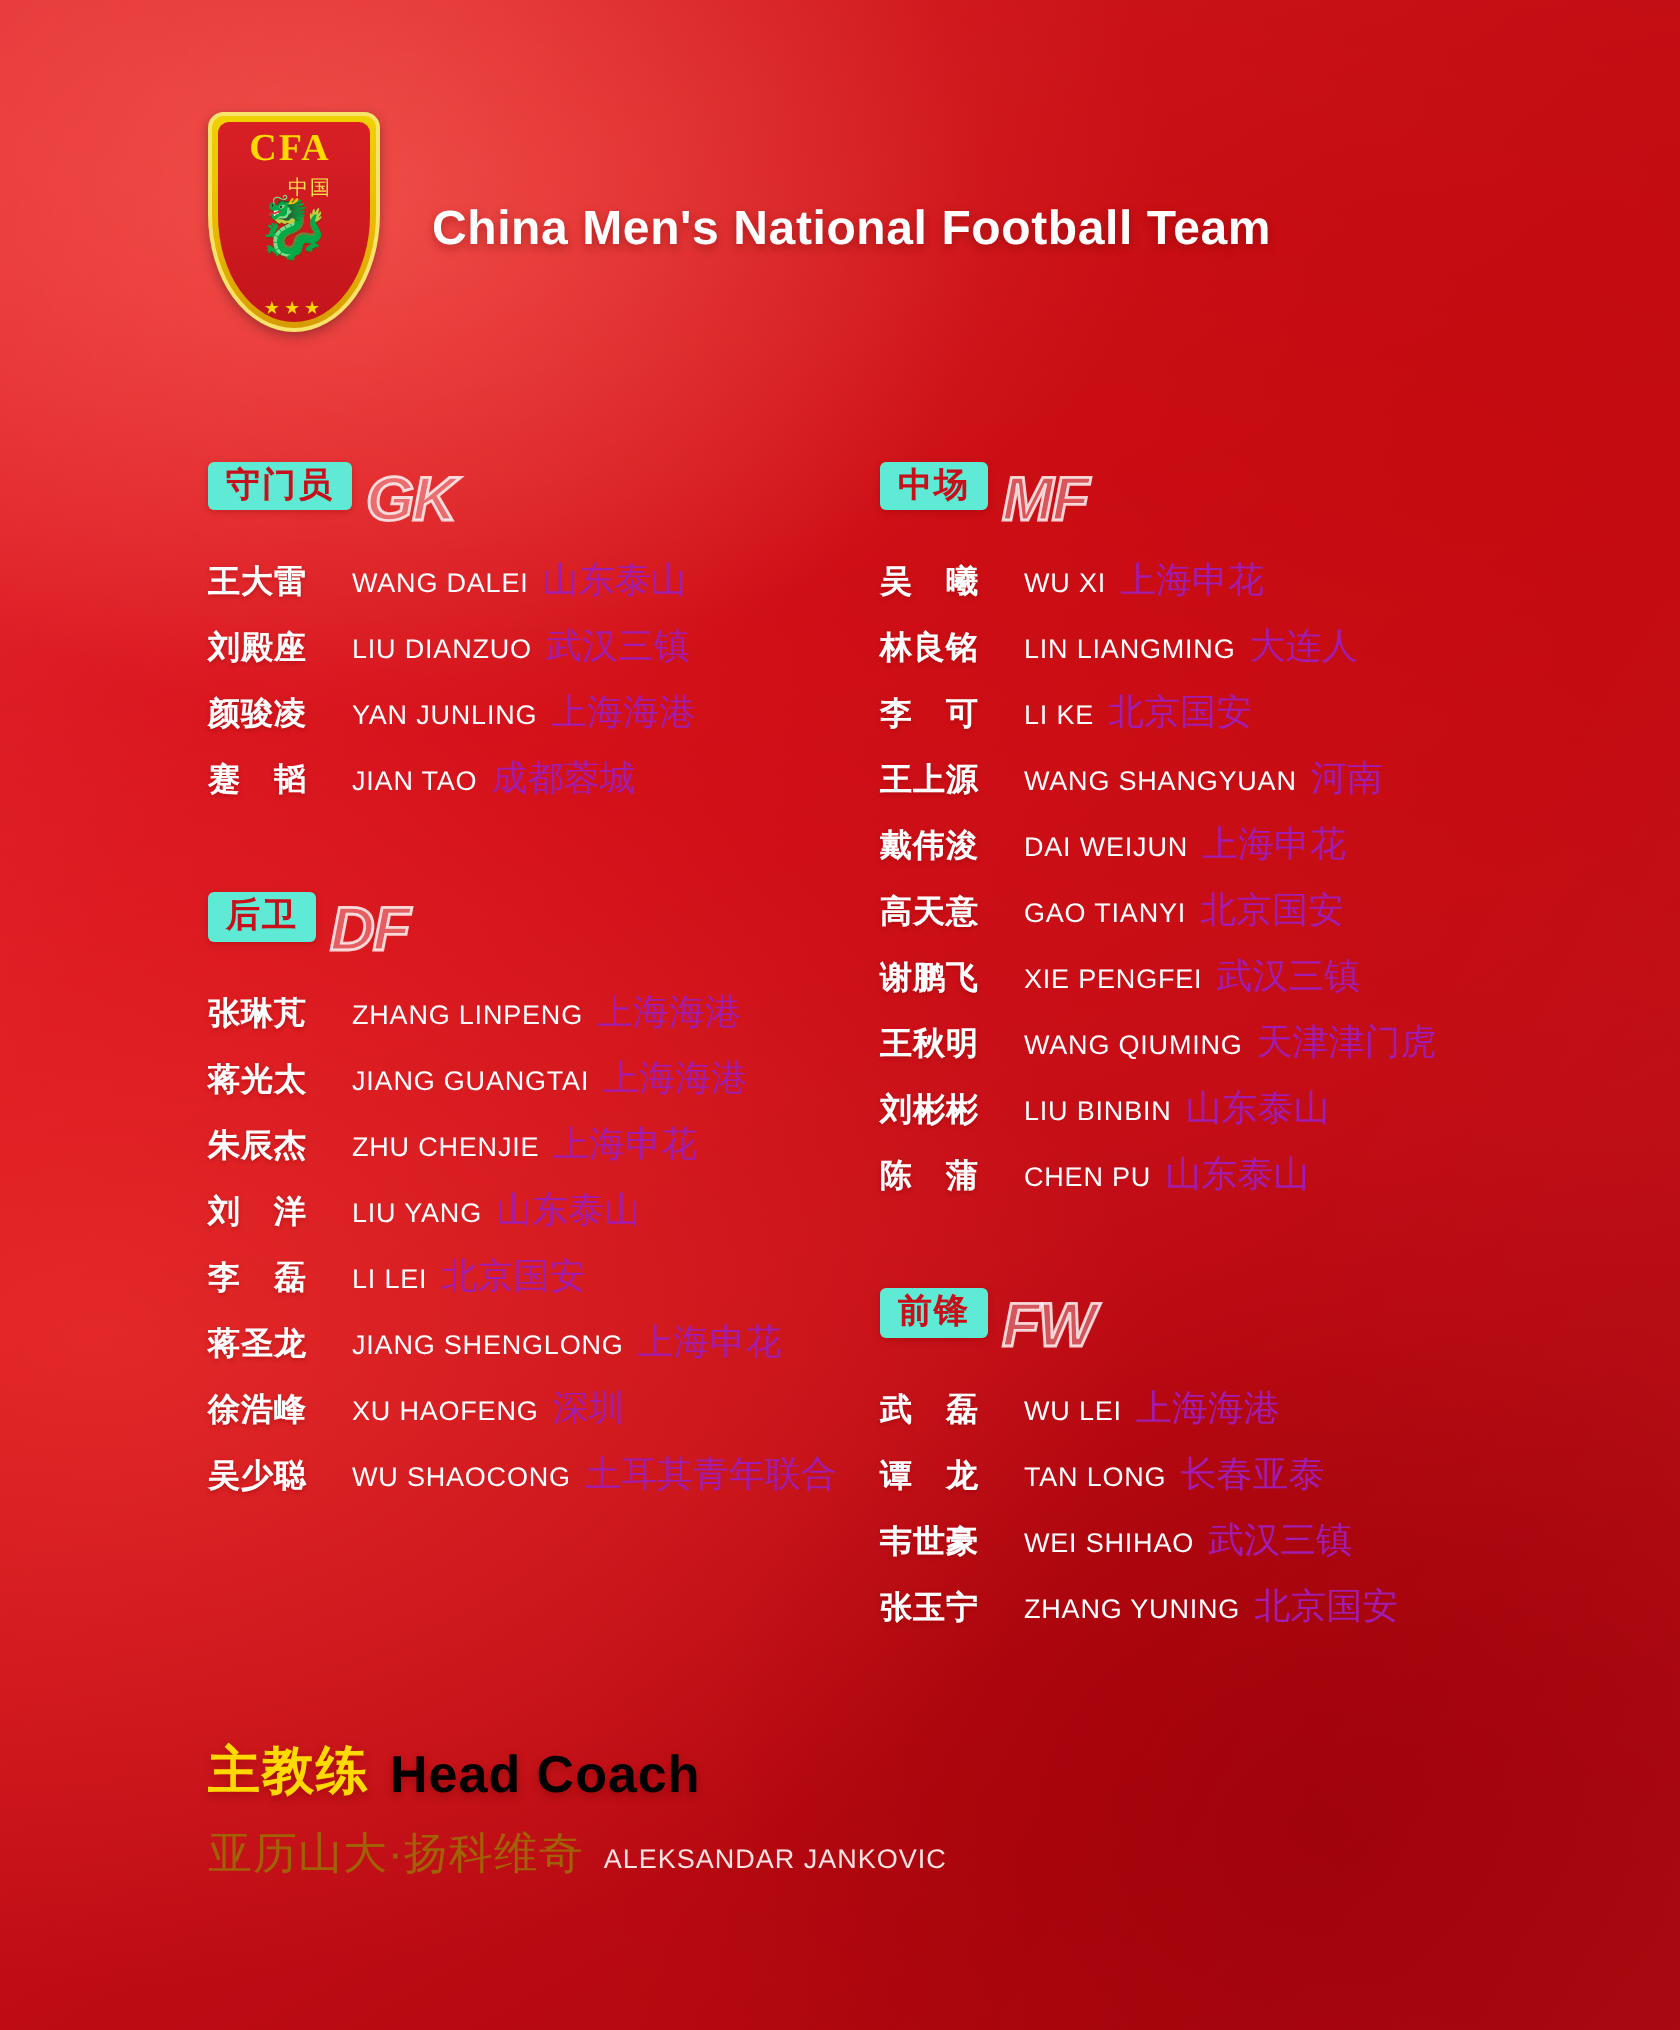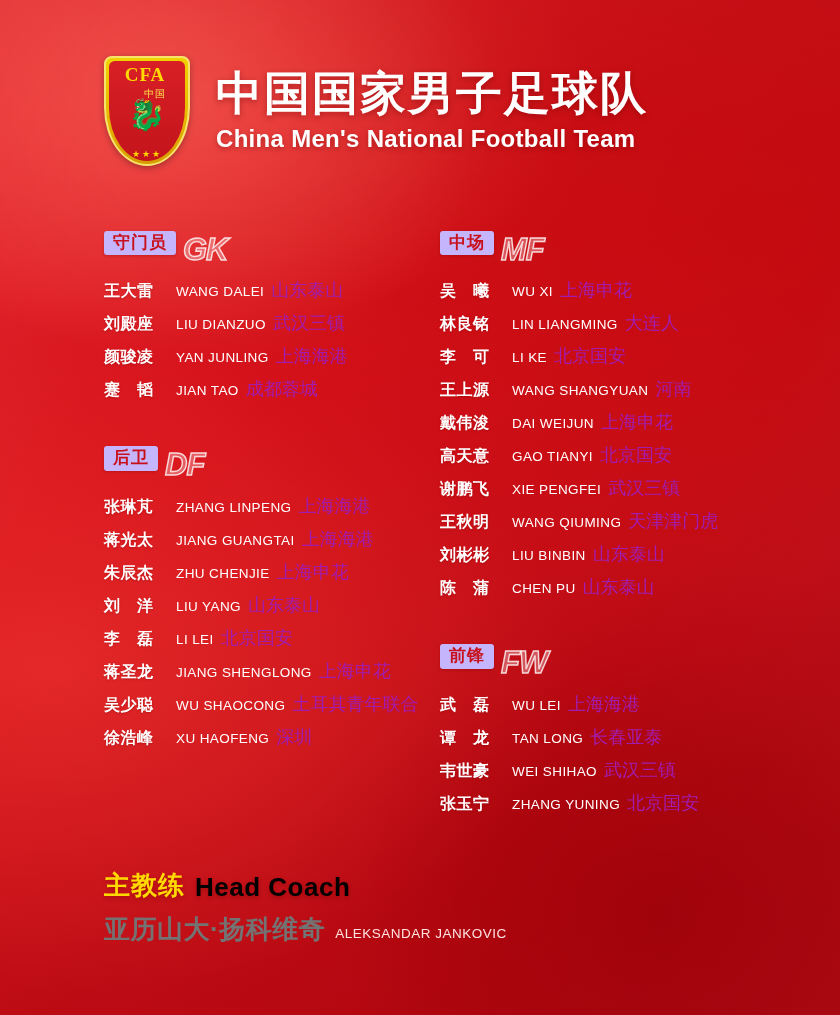--- a/index.html
+++ b/index.html
@@ -100,21 +100,21 @@
   .col-left  { width: 372px; padding-left: 104px; }
   .col-right { width: 400px; padding-left: 68px; }
 
   .group { margin-bottom: 36px; }
   .group:last-child { margin-bottom: 0; }
 
   .group-head {
     display: flex; align-items: center; gap: 0; margin-bottom: 14px;
   }
   .tag-cn {
-    background: #c4b5fd; color: #c8101a;
+    background: #5eead4; color: #c8101a;
     font-size: 17px; font-weight: 700;
     padding: 2px 9px 3px 9px;
     border-radius: 3px;
     letter-spacing: 1px;
     line-height: 1.15;
     box-shadow: 0 1px 3px rgba(120,0,0,0.3);
   }
   .tag-abbr {
     margin-left: 7px;
     font-size: 31px; font-weight: 700; font-style: italic;
@@ -161,21 +161,21 @@
   .coach-title .c-cn {
     color: #ffd900; font-size: 26px; font-weight: 700; letter-spacing: 1px;
     text-shadow: 0 2px 4px rgba(120,0,0,0.45);
   }
   .coach-title .c-en {
     color: #000000; font-size: 26px; font-weight: 700; letter-spacing: 0.5px;
     text-shadow: 0 2px 4px rgba(120,0,0,0.45);
   }
   .coach-name { margin-top: 9px; display: flex; align-items: baseline; }
   .coach-name .n-cn {
-    color:#737373; font-size: 26px; font-weight: 700; letter-spacing: 0.5px;
+    color:#a16207; font-size: 22px; font-weight: 400; letter-spacing: 0.5px;
   }
   .coach-name .n-en {
     color:#ffe2e2; font-size: 13.5px; letter-spacing: 0.5px; margin-left: 10px;
   }
 </style>
 </head>
 <body>
 
 <div class="streaks"></div>
 <div class="glow-tl"></div>
@@ -183,21 +183,20 @@
 
 <div class="header">
   <div class="crest">
     <div class="shield"></div>
     <div class="cfa">CFA</div>
     <div class="cfa-sub">中国</div>
     <div class="dragon">🐉</div>
     <div class="stars">★★★</div>
   </div>
   <div class="titles">
-    <div class="title-cn">中国国家男子足球队</div>
     <div class="title-en">China Men's National Football Team</div>
   </div>
 </div>
 
 <div class="columns">
 
   <div class="col col-left">
 
     <div class="group">
       <div class="group-head">
@@ -258,28 +257,28 @@
           <span class="p-cn">李　磊</span>
           <span class="p-en">LI LEI</span>
           <span class="p-club">北京国安</span>
         </li>
         <li>
           <span class="p-cn">蒋圣龙</span>
           <span class="p-en">JIANG SHENGLONG</span>
           <span class="p-club">上海申花</span>
         </li>
         <li>
+          <span class="p-cn">徐浩峰</span>
+          <span class="p-en">XU HAOFENG</span>
+          <span class="p-club">深圳</span>
+        </li>
+        <li>
           <span class="p-cn">吴少聪</span>
           <span class="p-en">WU SHAOCONG</span>
           <span class="p-club">土耳其青年联合</span>
-        </li>
-        <li>
-          <span class="p-cn">徐浩峰</span>
-          <span class="p-en">XU HAOFENG</span>
-          <span class="p-club">深圳</span>
         </li>
       </ul>
     </div>
 
   </div>
 
   <div class="col col-right">
 
     <div class="group">
       <div class="group-head">

